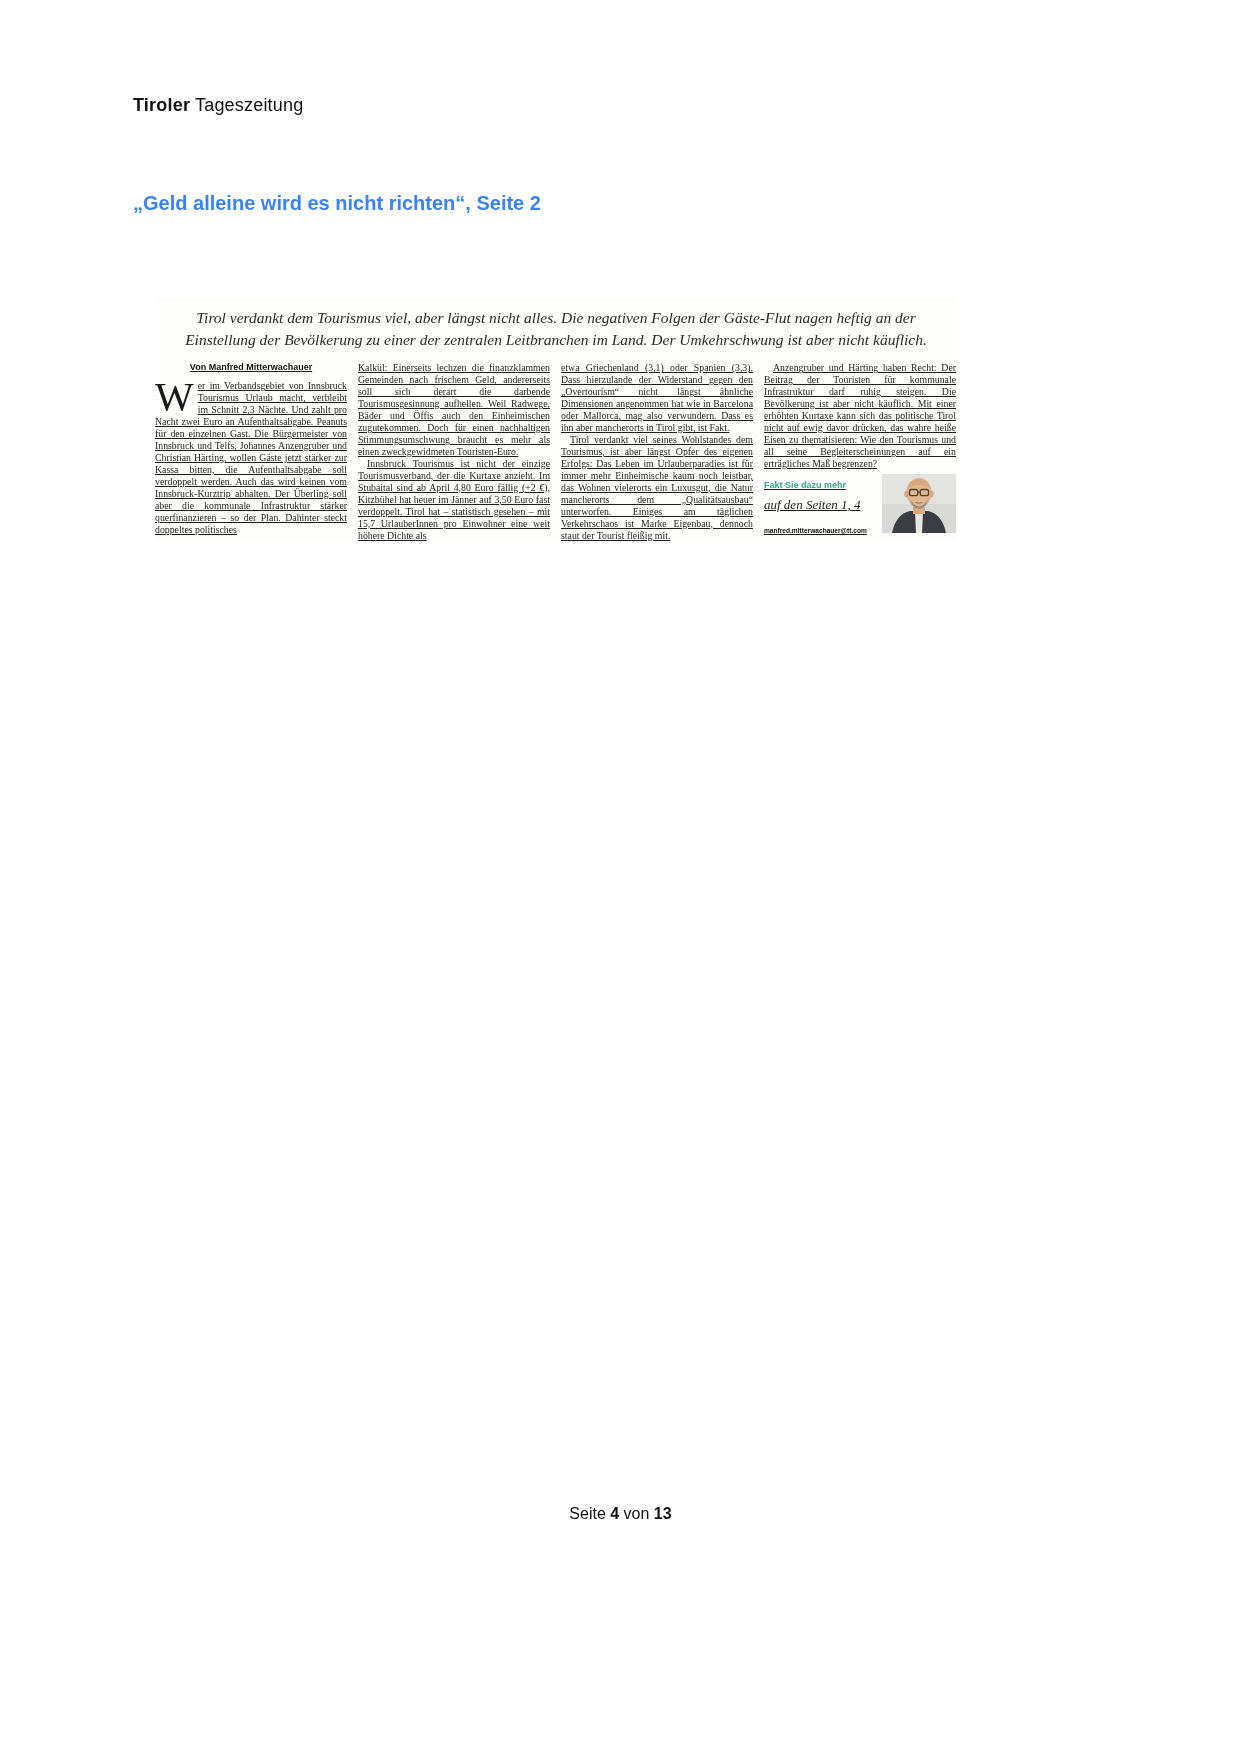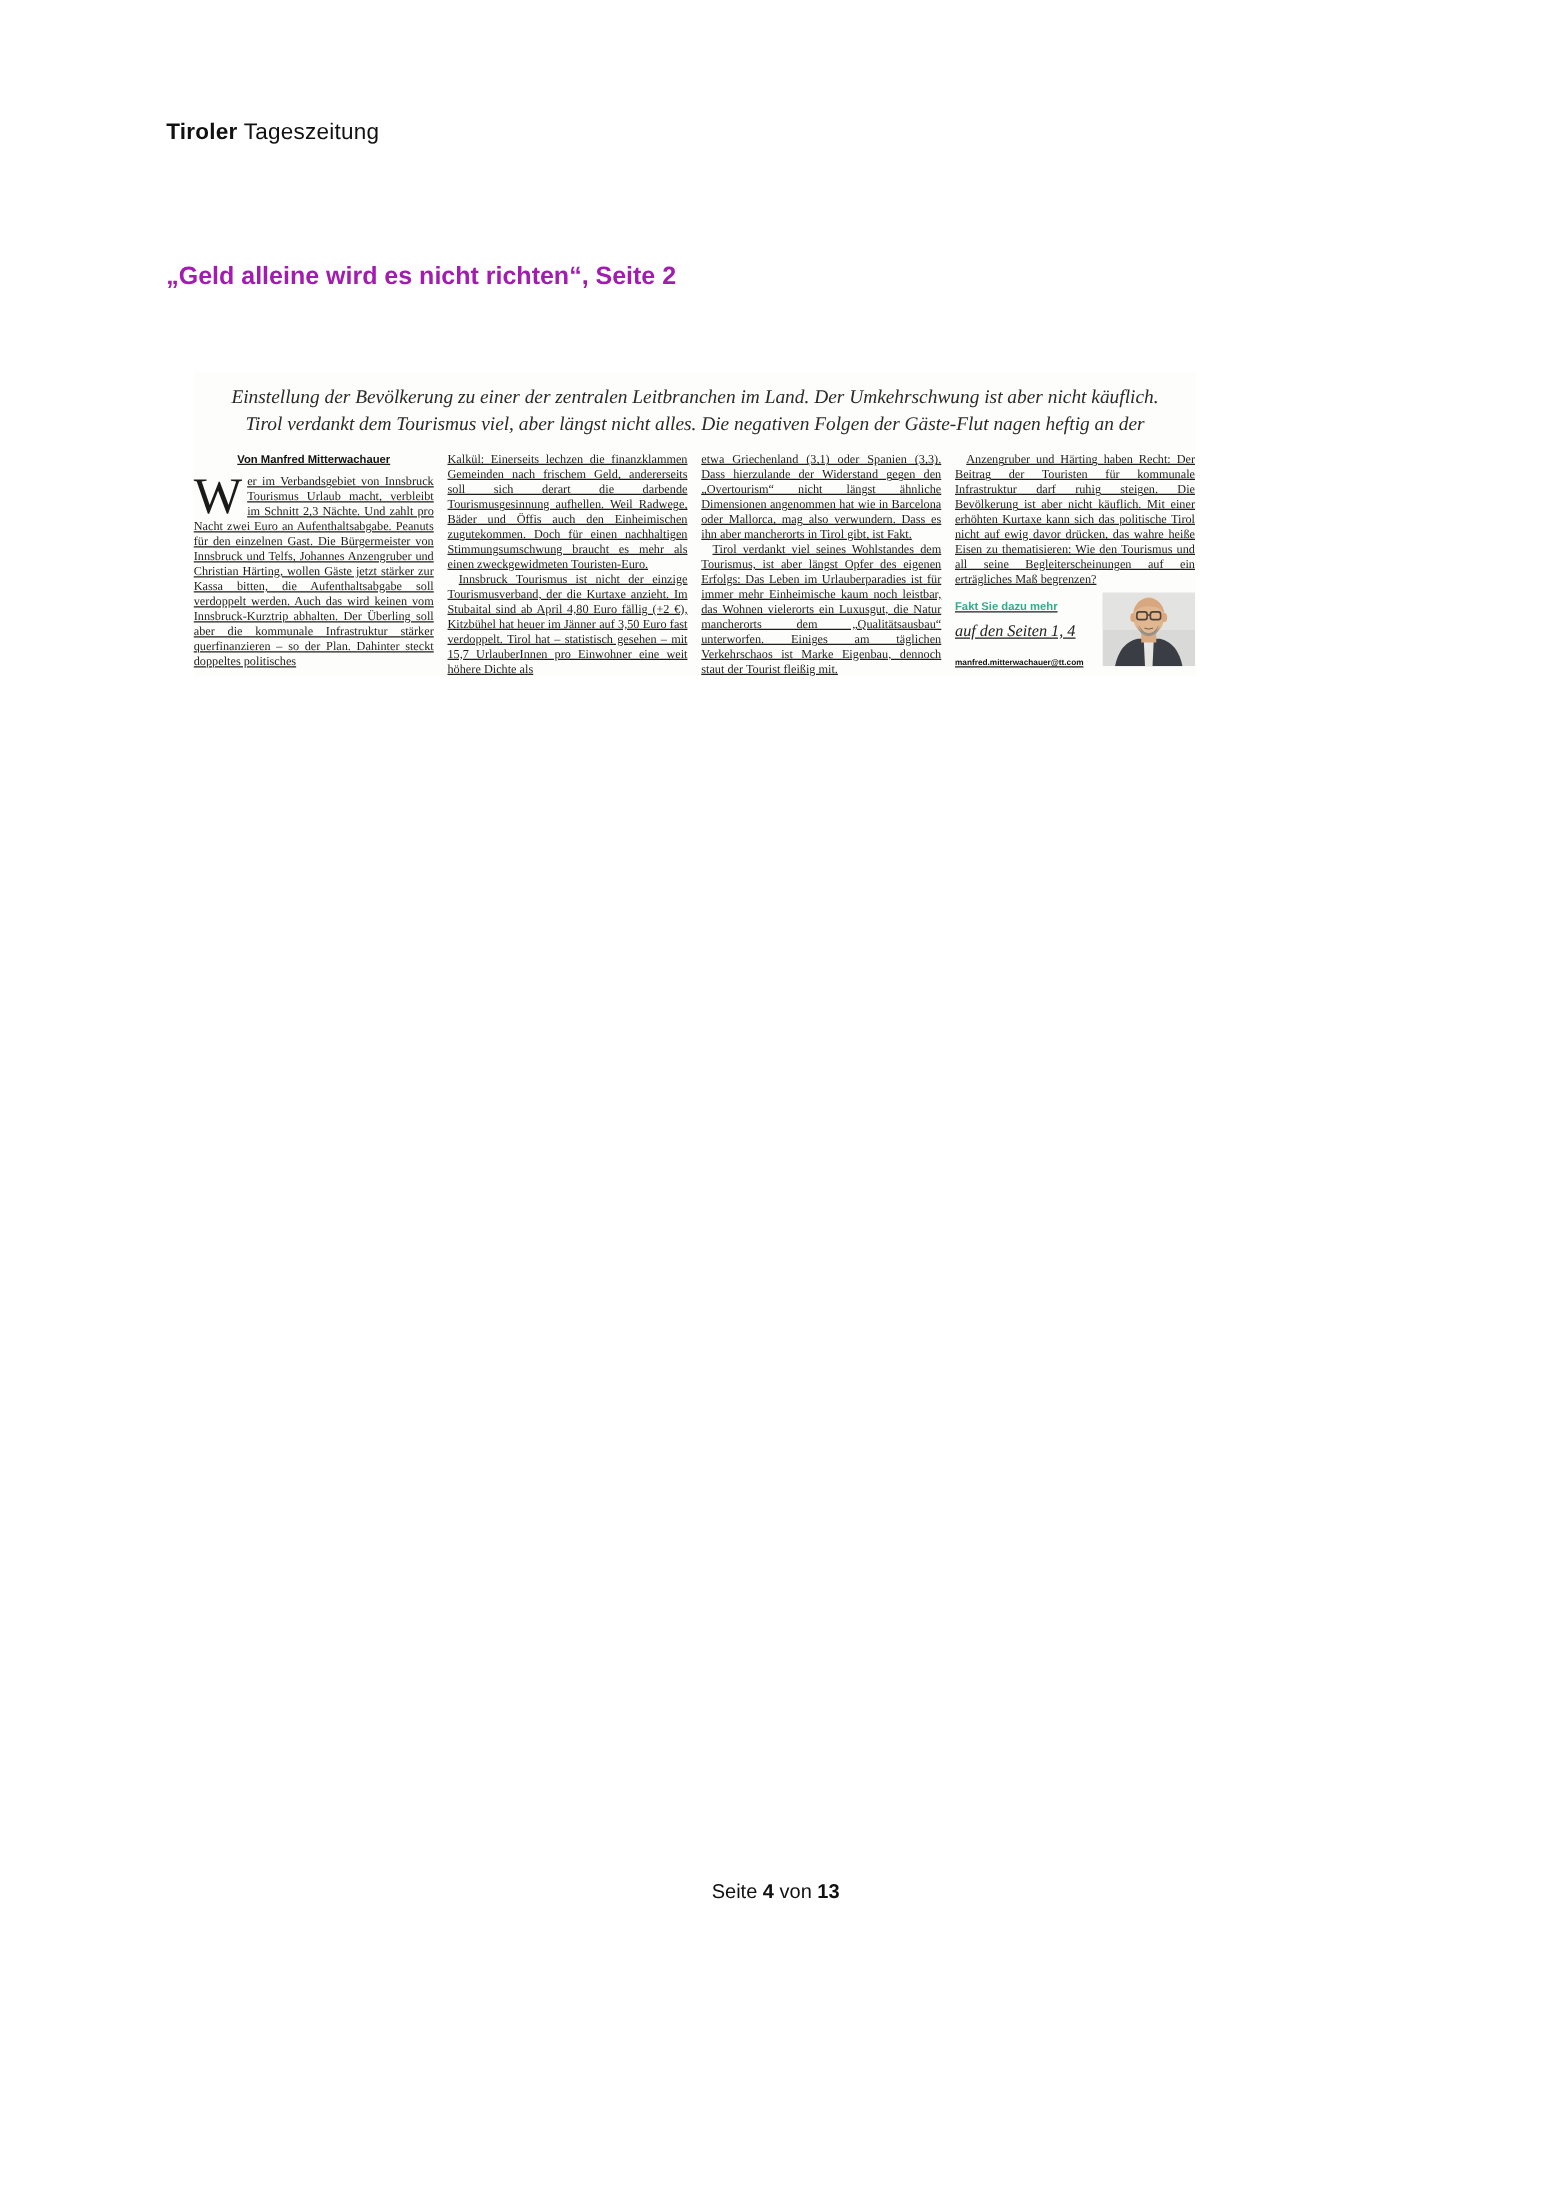--- a/index.html
+++ b/index.html
@@ -23,24 +23,24 @@
     color: #111;
     letter-spacing: 0.2px;
     margin-top: 31px;
   }
   .brand .b { font-weight: bold; }
 
   
   .ref-headline {
     position: absolute;
     left: 133px;
-    top: 210px;
+    top: 192px;
     font-size: 20px;
     font-weight: bold;
-    color: #a21caf;
+    color: #3b82f6;
   }
 
   
   .clipping {
     position: absolute;
     left: 155px;
     top: 298px;
     width: 802px;
     background: #fdfdfc;
   }
@@ -154,22 +154,22 @@
     <span class="b">Tiroler</span><span> Tageszeitung</span>
   </div>
 
   <div class="ref-headline">„Geld alleine wird es nicht richten“, Seite 2</div>
 
   <div class="clipping">
 
 
 
     <div class="standfirst">
+      <div>Tirol verdankt dem Tourismus viel, aber längst nicht alles. Die negativen Folgen der Gäste-Flut nagen heftig an der</div>
       <div>Einstellung der Bevölkerung zu einer der zentralen Leitbranchen im Land. Der Umkehrschwung ist aber nicht käuflich.</div>
-      <div>Tirol verdankt dem Tourismus viel, aber längst nicht alles. Die negativen Folgen der Gäste-Flut nagen heftig an der</div>
     </div>
 
     <div class="cols">
 
       <div class="col">
         <div class="byline">Von Manfred Mitterwachauer</div>
         <p><span class="dropcap">W</span><span>er im Verbandsgebiet von Innsbruck Tourismus Urlaub macht, verbleibt im Schnitt 2,3 Nächte. Und zahlt pro Nacht zwei Euro an Aufenthaltsabgabe. Peanuts für den einzelnen Gast. Die Bürgermeister von Innsbruck und Telfs, Johannes Anzengruber und Christian Härting, wollen Gäste jetzt stärker zur Kassa bitten, die Aufenthaltsabgabe soll verdoppelt werden. Auch das wird keinen vom Innsbruck-Kurztrip abhalten. Der Überling soll aber die kommunale Infrastruktur stärker querfinanzieren – so der Plan. Dahinter steckt doppeltes politisches</span></p>
       </div>
 
       <div class="col">

